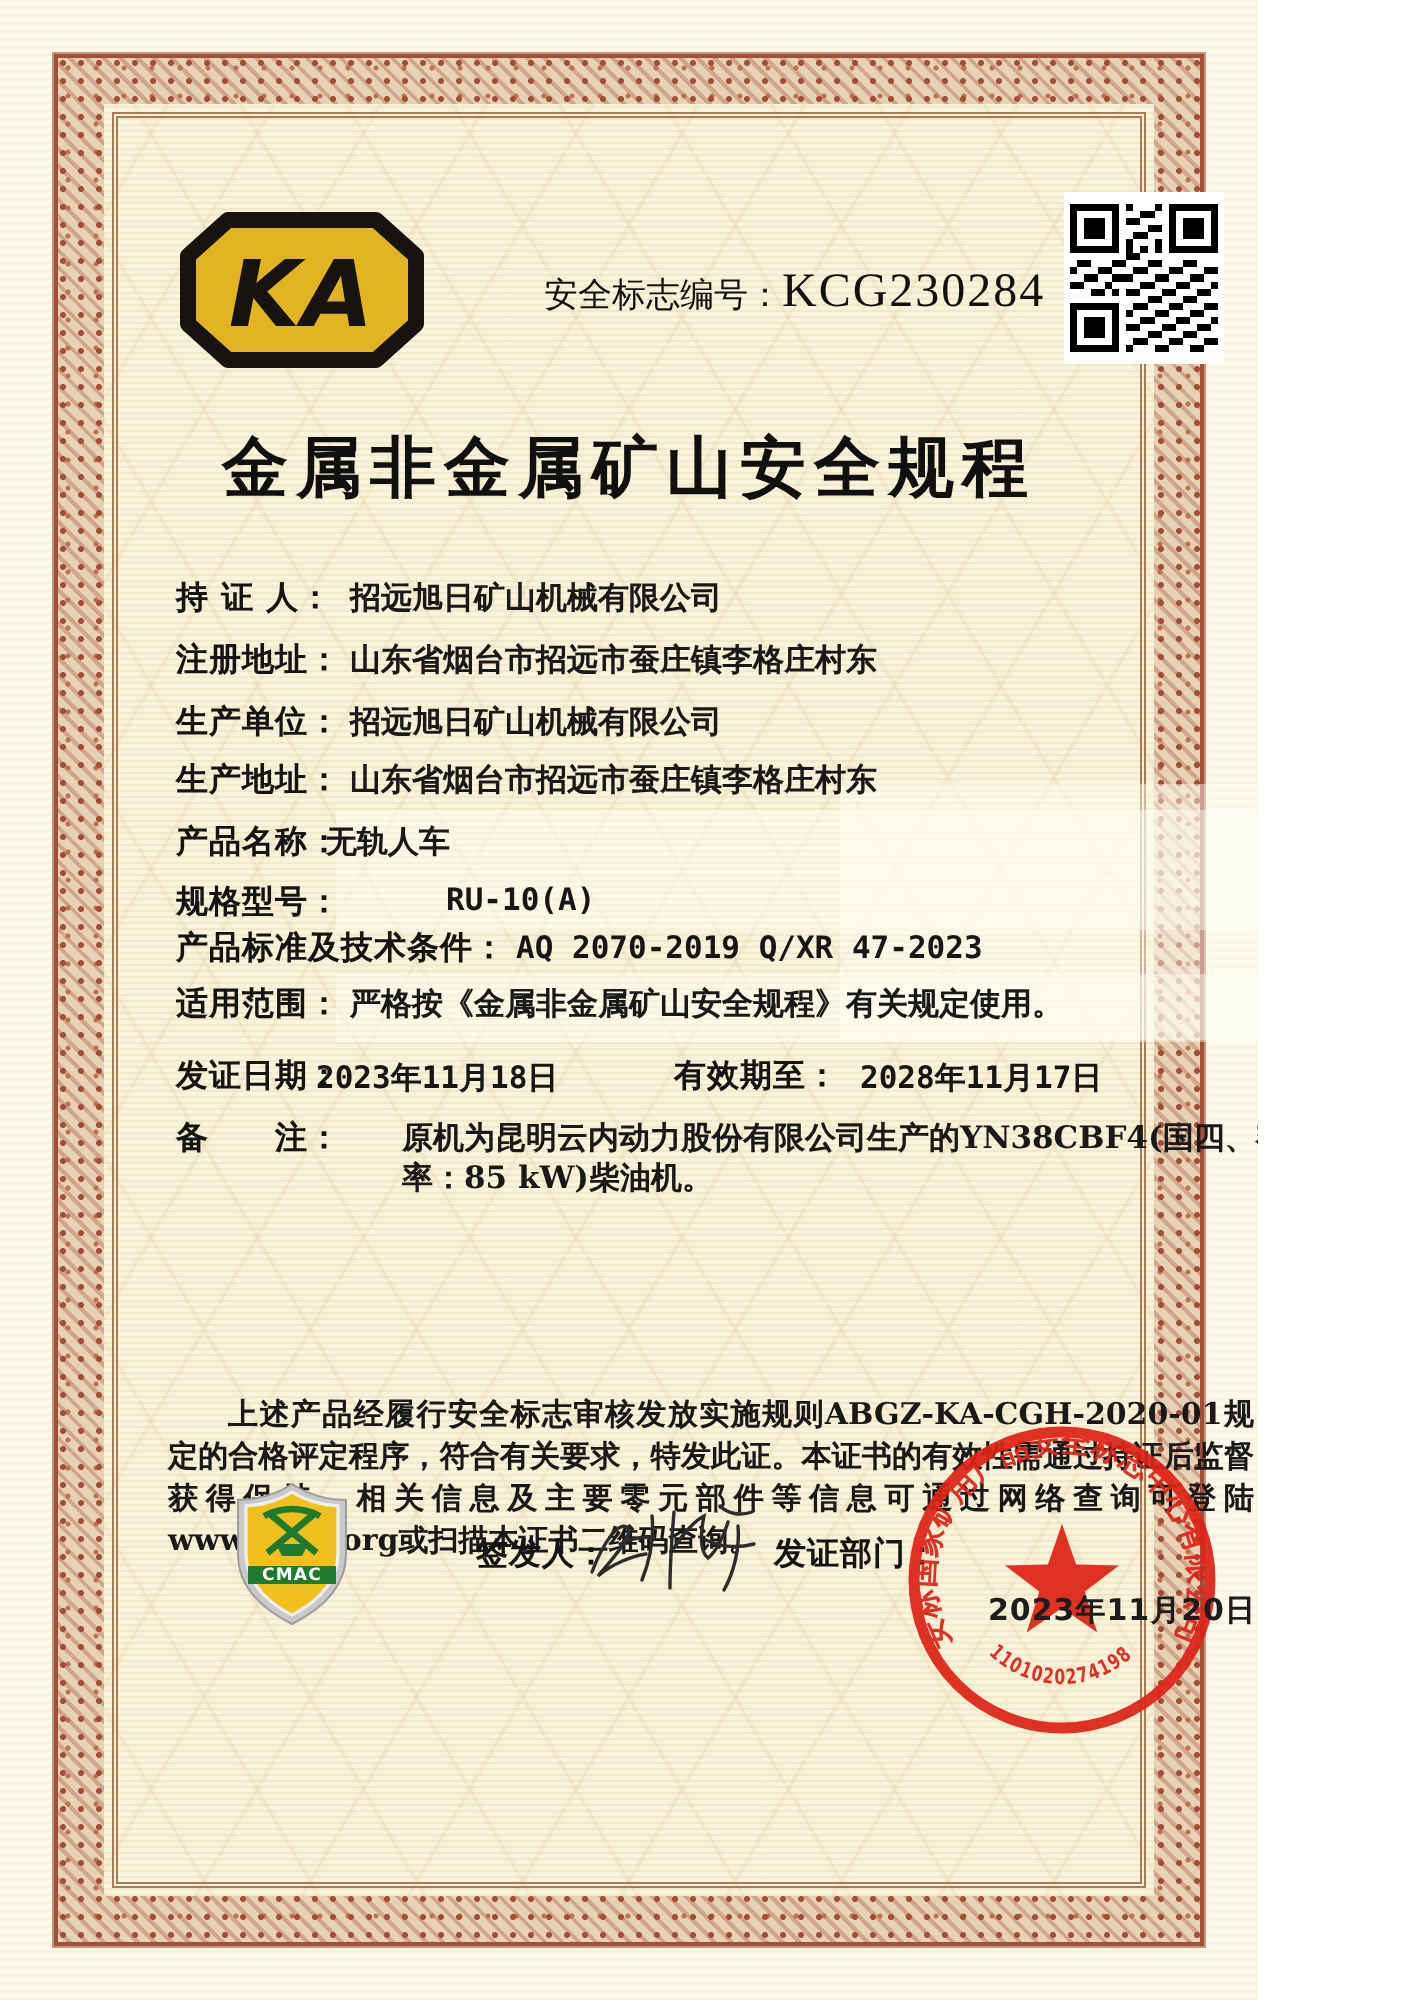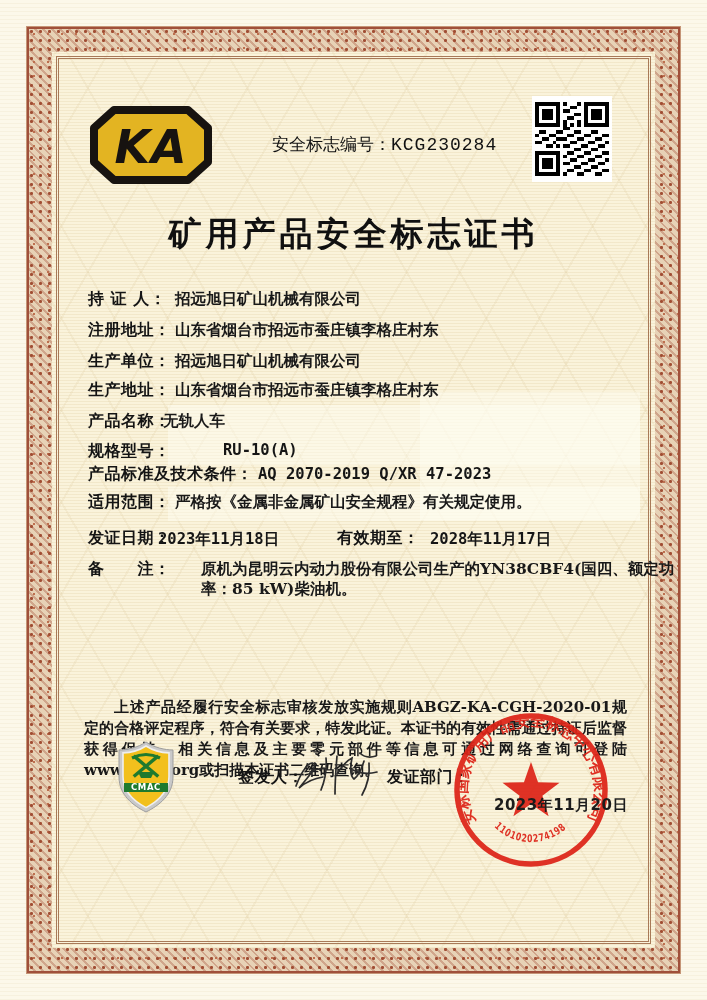--- a/index.html
+++ b/index.html
@@ -1,18 +1,18 @@
 <!DOCTYPE html>
 <html><head>
 <meta charset="utf-8">
 <style>
   html,body{margin:0;padding:0;}
   body{width:707px;height:1000px;position:relative;
        font-family:"DejaVu Sans","Liberation Sans",sans-serif;}
-  .sheet{position:absolute;inset:0;width:707px;height:1000px;overflow:hidden;
+  .sheet{position:absolute;inset:0;width:629px;height:1000px;overflow:hidden;
          background:#fcf8ea;
          background-image:repeating-linear-gradient(0deg,rgba(225,210,170,.18) 0 1px,transparent 1px 4px);}
   
   .band{position:absolute;inset:27px;
         background-color:#e7d2b6;
         background-image:
           radial-gradient(circle,#a14e34 1.3px,transparent 1.7px),
           radial-gradient(circle,#bd6f4e 1px,rgba(189,111,78,0) 1.5px),
           repeating-linear-gradient(45deg,rgba(154,62,40,.30) 0 2px,transparent 2px 6px);
         background-size:9px 9px,14px 14px,auto;
@@ -25,21 +25,21 @@
   .innerline{position:absolute;inset:56px;border:3px double #a87a58;pointer-events:none;}
   .hl{position:absolute;background:rgba(255,254,245,.45);pointer-events:none;}
 
   .abs{position:absolute;}
   .lbl{font-weight:700;font-size:16px;color:#141414;letter-spacing:.5px;white-space:nowrap;}
   .kai{font-family:"DejaVu Serif","Liberation Serif",serif;font-weight:700;
        font-size:15.5px;color:#191919;white-space:nowrap;}
   .valmono{font-family:"DejaVu Sans Mono","Liberation Mono",monospace;font-weight:700;
        font-size:15.5px;color:#161616;white-space:nowrap;}
   .hdrlbl{font-size:17px;font-weight:400;color:#111;}
-  .hdrnum{font-family:Liberation Mono, monospace;font-size:18px;color:#111;letter-spacing:1px;}
+  .hdrnum{font-family:Liberation Serif, serif;font-size:24px;color:#111;letter-spacing:1px;}
   .title{left:0;right:0;top:212px;text-align:center;font-size:33px;font-weight:800;
          letter-spacing:4px;color:#101010;}
   .statement{left:84px;top:665px;width:543px;font-family:"DejaVu Serif","Liberation Serif",serif;
          font-weight:700;font-size:15px;line-height:21px;color:#191919;
          text-align:justify;text-indent:2em;margin-top:32px;}
   .remarktext{font-family:"DejaVu Serif","Liberation Serif",serif;font-weight:700;
          font-size:15.5px;line-height:20px;color:#191919;width:480px;margin-left:36px;}
   .sealdate{font-weight:700;font-size:15px;color:#1c1c1c;letter-spacing:.5px;z-index:6;}
   .qrbox{left:532px;top:96px;width:80px;height:86px;background:#fff;
          display:flex;align-items:center;justify-content:center;}
@@ -176,21 +176,21 @@
         <rect x="2" y="2" width="3" height="3" fill="#000"></rect>
         <rect x="14" y="0" width="7" height="7" fill="#000"></rect>
         <rect x="15" y="1" width="5" height="5" fill="#fff"></rect>
         <rect x="16" y="2" width="3" height="3" fill="#000"></rect>
         <rect x="0" y="14" width="7" height="7" fill="#000"></rect>
         <rect x="1" y="15" width="5" height="5" fill="#fff"></rect>
         <rect x="2" y="16" width="3" height="3" fill="#000"></rect>
       </svg>
   </div>
 
-  <div class="abs title">矿用产品安全标志证书</div>
+  <div class="abs title">金属非金属矿山安全规程</div>
 
   <div class="abs lbl" style="left:88px;top:289px;">持 证 人：</div>
   <div class="abs kai" style="left:175px;top:289px;">招远旭日矿山机械有限公司</div>
 
   <div class="abs lbl" style="left:88px;top:320px;">注册地址：</div>
   <div class="abs kai" style="left:175px;top:320px;">山东省烟台市招远市蚕庄镇李格庄村东</div>
 
   <div class="abs lbl" style="left:88px;top:351px;">生产单位：</div>
   <div class="abs kai" style="left:175px;top:351px;">招远旭日矿山机械有限公司</div>
 

